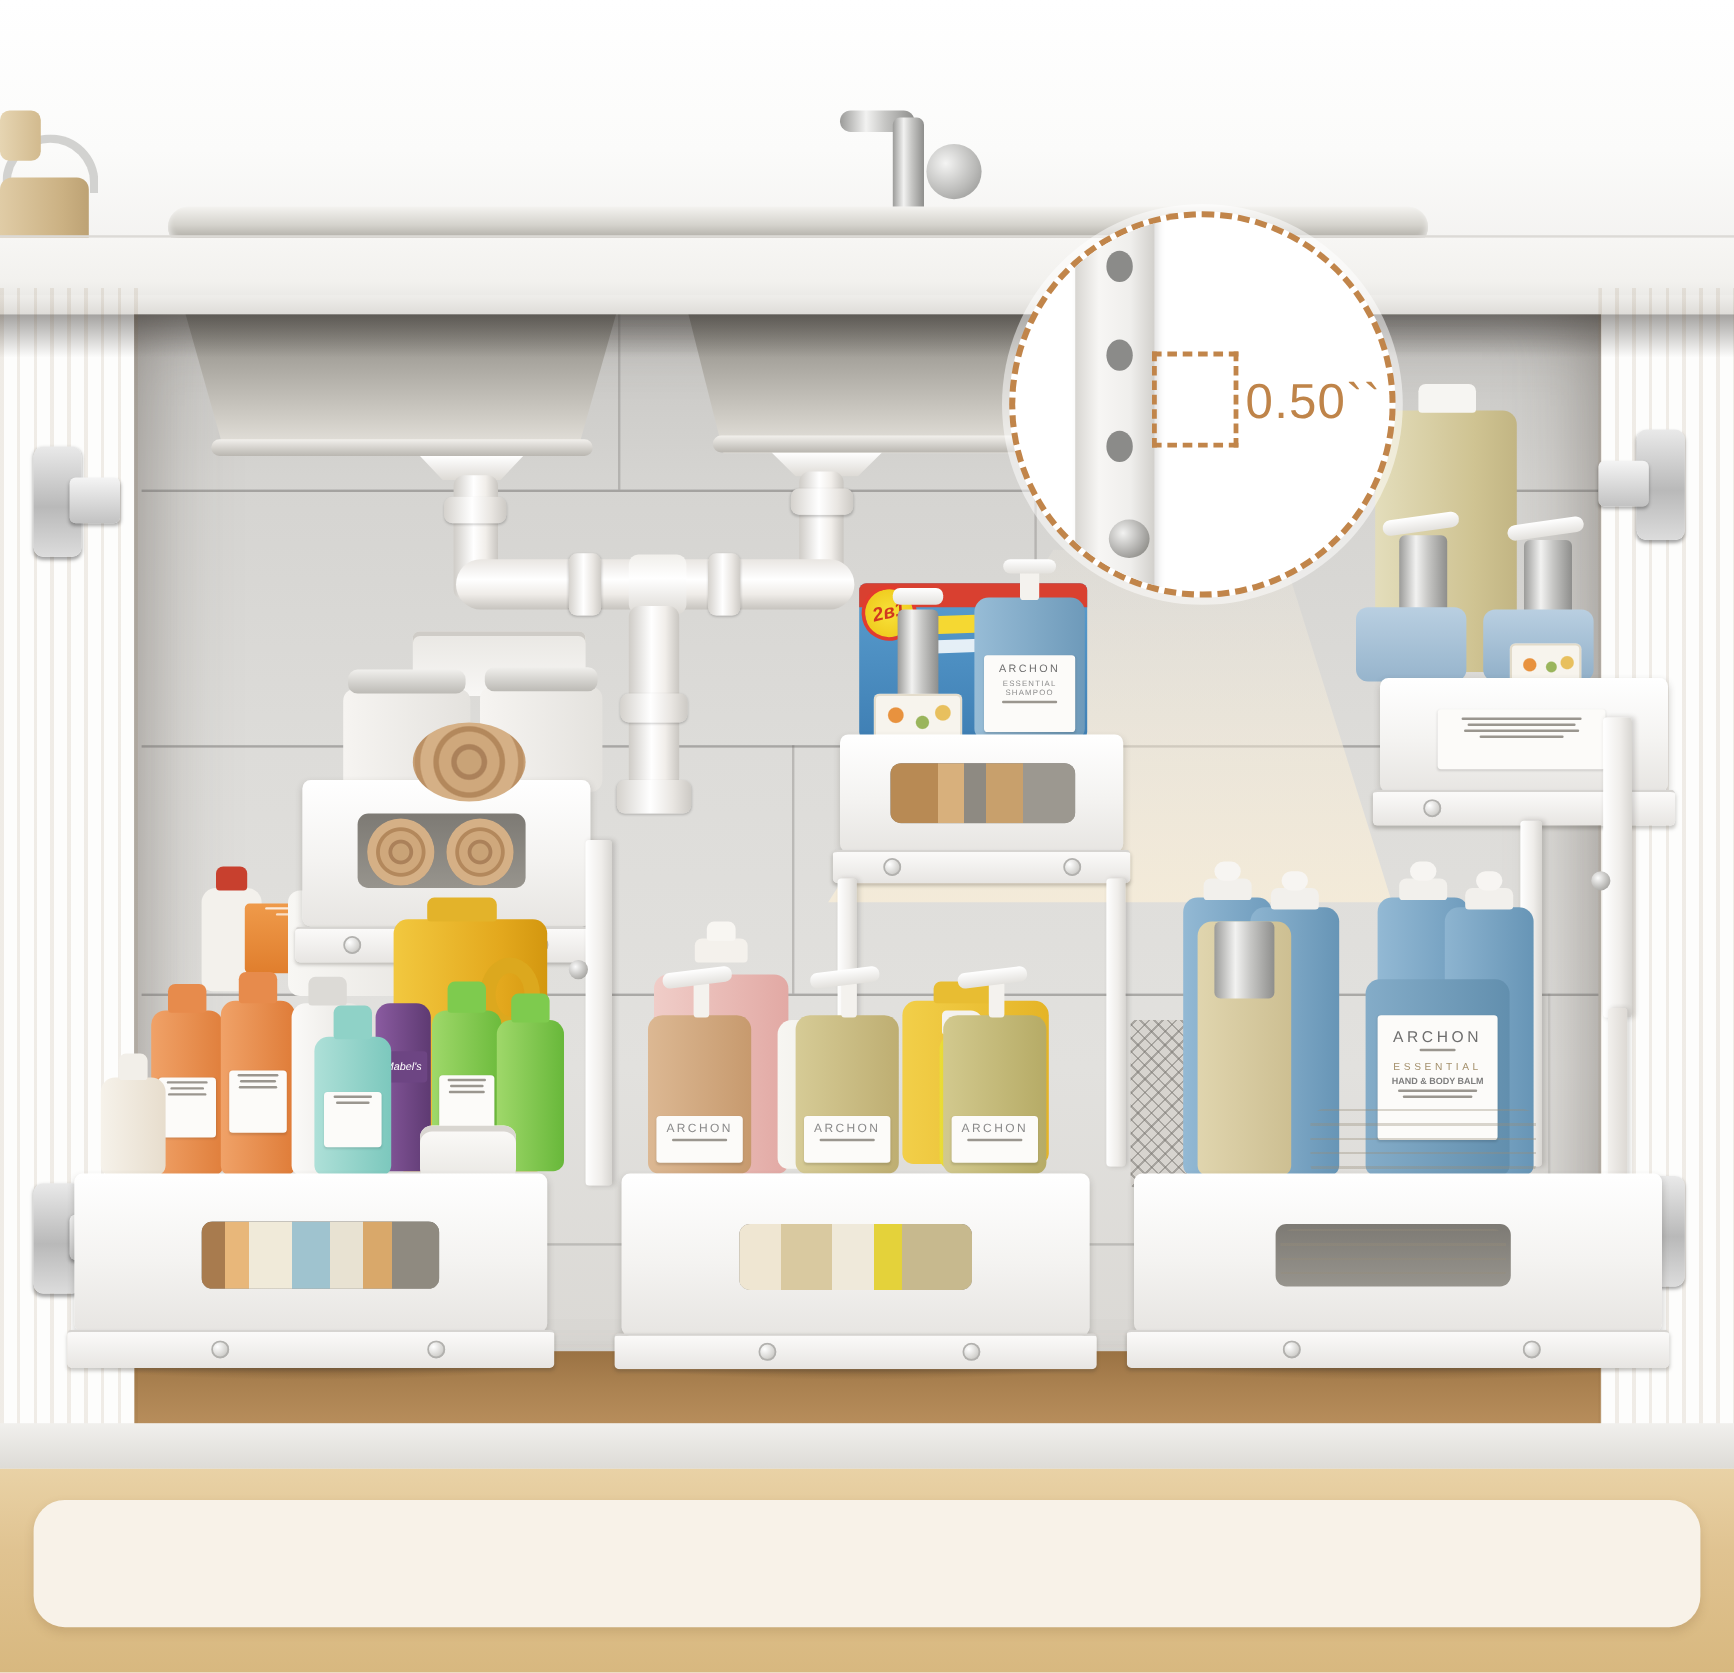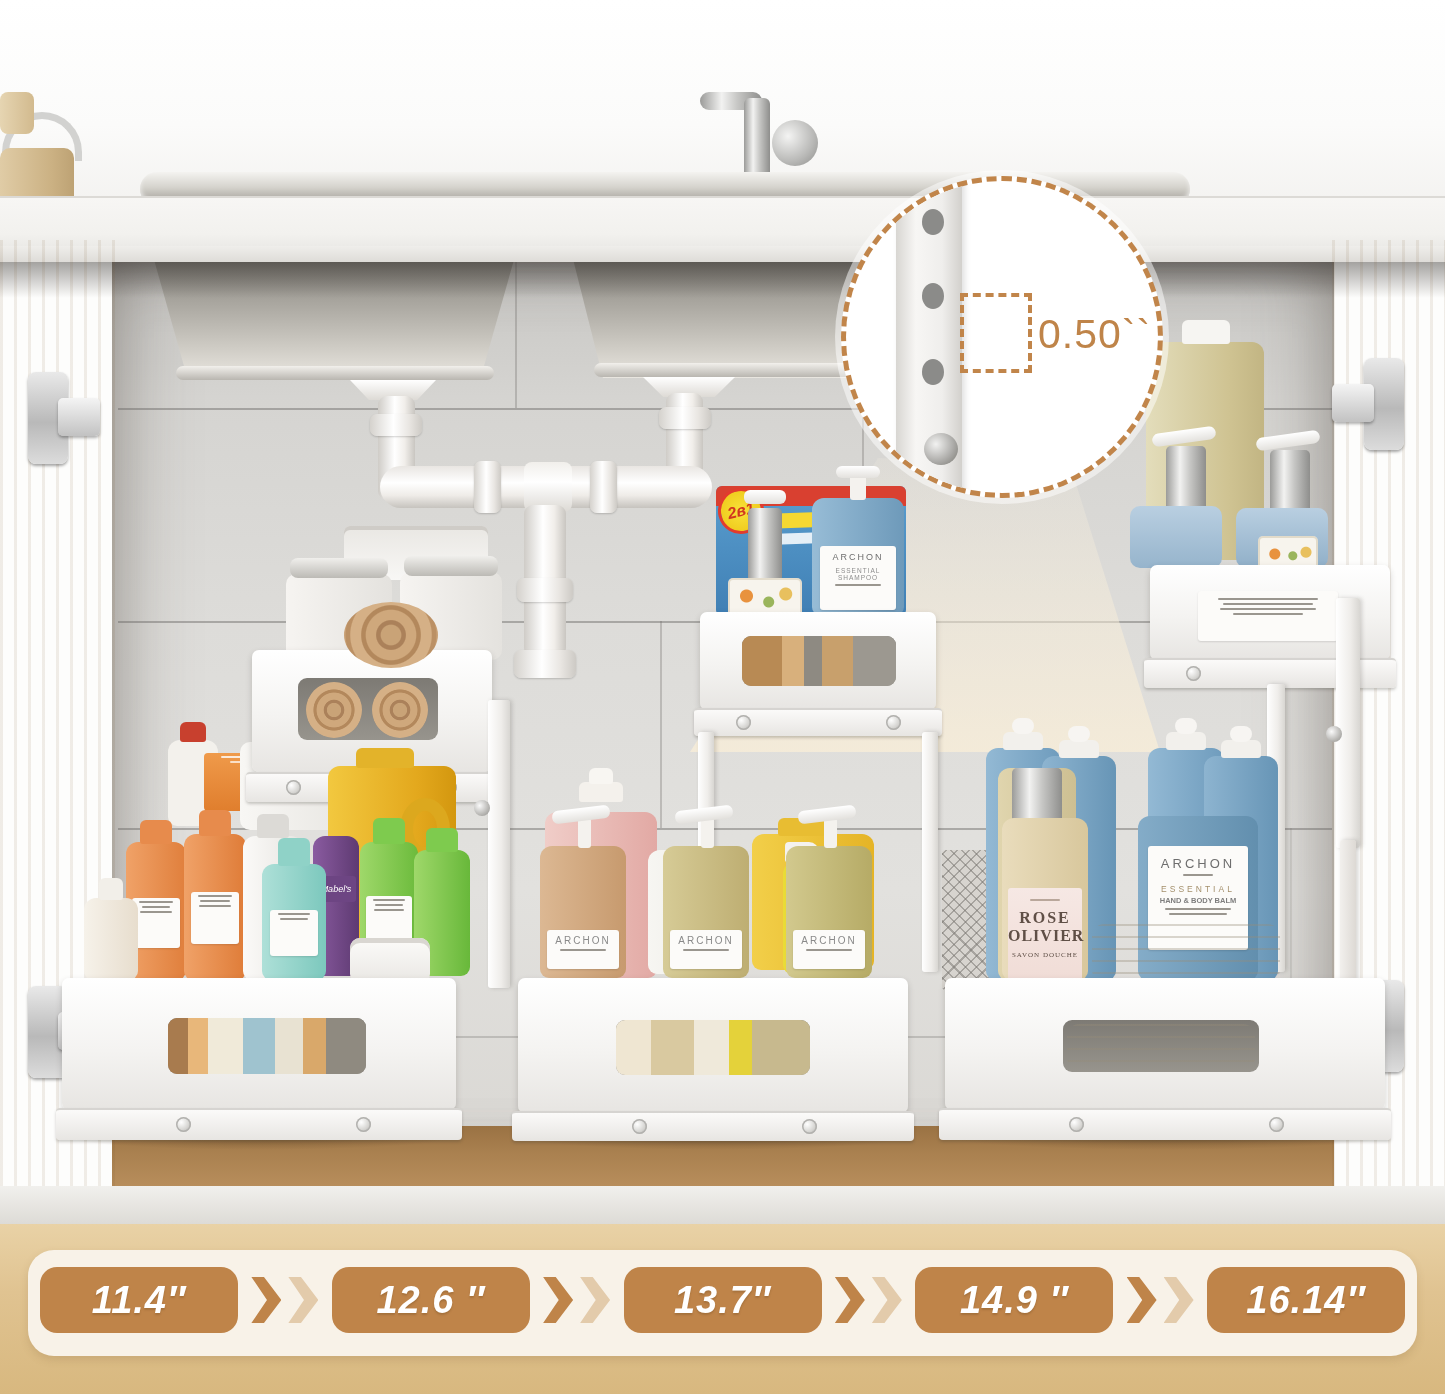--- a/index.html
+++ b/index.html
@@ -395,28 +395,20 @@
     <div class="ab cap" style="left:18px;top:-16px;width:40px;height:18px;background:#f2f0ec"></div>
     <div class="ab cap" style="left:27px;top:-30px;width:22px;height:16px;background:#f7f5f2;border-radius:8px"></div>
   </div>
   <div class="ab bottle" style="left:1204px;top:756px;width:74px;height:224px;background:linear-gradient(90deg,#8db4d0,#6795b6)">
     <div class="ab cap" style="left:17px;top:-16px;width:40px;height:18px;background:#f2f0ec"></div>
     <div class="ab cap" style="left:26px;top:-30px;width:22px;height:16px;background:#f7f5f2;border-radius:8px"></div>
   </div>
   <div class="ab bottle" style="left:998px;top:768px;width:78px;height:212px;background:linear-gradient(90deg,#e0d5ae,#cdbf92)">
     <div class="ab chromev" style="left:14px;top:0;width:50px;height:64px;border-radius:5px"></div>
   </div>
-  <div class="ab bottle" style="left:1002px;top:818px;width:86px;height:162px;background:linear-gradient(90deg,#e9dcbc,#d8c79c)">
-    <div class="ab rose-label" style="left:6px;top:70px;width:74px;height:88px;padding-top:8px">
-      <div class="tl" style="width:40%;background:#b9a79b"></div>
-      <div style="font-size:16px;letter-spacing:2px;font-weight:bold;margin-top:8px">ROSE</div>
-      <div style="font-size:16px;letter-spacing:1px;font-weight:bold">OLIVIER</div>
-      <div style="font-size:7px;letter-spacing:1px;margin-top:6px">SAVON DOUCHE</div>
-    </div>
-  </div>
   <div class="ab bottle" style="left:1138px;top:816px;width:120px;height:164px;background:linear-gradient(90deg,#84acc8,#628fae)">
     <div class="ab lblwhite" style="left:10px;top:30px;width:100px;height:94px;padding-top:10px">
       <div style="font-size:13px;letter-spacing:3px;color:#6e6e6e">ARCHON</div>
       <div class="tl" style="width:30%"></div>
       <div style="font-size:8.5px;letter-spacing:3px;color:#a4906c;margin-top:8px">ESSENTIAL</div>
       <div style="font-size:7.5px;font-weight:bold;color:#7e7e7e;margin-top:2px">HAND &amp; BODY BALM</div>
       <div class="tl" style="width:66%"></div>
         <div class="tl" style="width:58%"></div>
     </div>
   </div>
@@ -429,43 +421,20 @@
   </div>
   <div class="ab rail" style="left:939px;top:1108px;width:452px;height:30px">
     <div class="ab scr" style="left:130px;top:7px"></div>
     <div class="ab scr" style="left:330px;top:7px"></div>
   </div>
 
   <div class="ab kick"></div>
   <div class="ab floor-light grain"></div>
 
   <div class="ab band"></div>
-  <div class="ab badge-row">
-    <div class="badge">11.4″</div>
-    <div class="chevpair">
-        <div class="chev chev1"></div>
-        <div class="chev chev2"></div>
-      </div>
-    <div class="badge">12.6 ″</div>
-    <div class="chevpair">
-        <div class="chev chev1"></div>
-        <div class="chev chev2"></div>
-      </div>
-    <div class="badge">13.7″</div>
-    <div class="chevpair">
-        <div class="chev chev1"></div>
-        <div class="chev chev2"></div>
-      </div>
-    <div class="badge">14.9 ″</div>
-    <div class="chevpair">
-        <div class="chev chev1"></div>
-        <div class="chev chev2"></div>
-      </div>
-    <div class="badge">16.14″</div>
-  </div>
 
   <div class="ab callout">
     <div class="ab" style="left:50px;top:0;width:66px;height:322px;background:linear-gradient(90deg,#d8d6d2,#f7f6f4 30%,#efeeec 70%,#d2d0cc);box-shadow:3px 0 6px rgba(0,0,0,.12)"></div>
     <div class="ab" style="left:76px;top:28px;width:22px;height:26px;border-radius:50%;background:#8b8b89"></div>
     <div class="ab" style="left:76px;top:102px;width:22px;height:26px;border-radius:50%;background:#8b8b89"></div>
     <div class="ab" style="left:76px;top:178px;width:22px;height:26px;border-radius:50%;background:#8b8b89"></div>
     <div class="ab dashbox" style="left:114px;top:112px;width:72px;height:80px;box-sizing:border-box"></div>
     <div class="ab measure" style="left:192px;top:130px">0.50``</div>
     <div class="ab" style="left:78px;top:252px;width:34px;height:32px;border-radius:50%;background:radial-gradient(circle at 35% 35%,#f2f2f1,#a9a8a5 60%,#77766f)"></div>
   </div>

